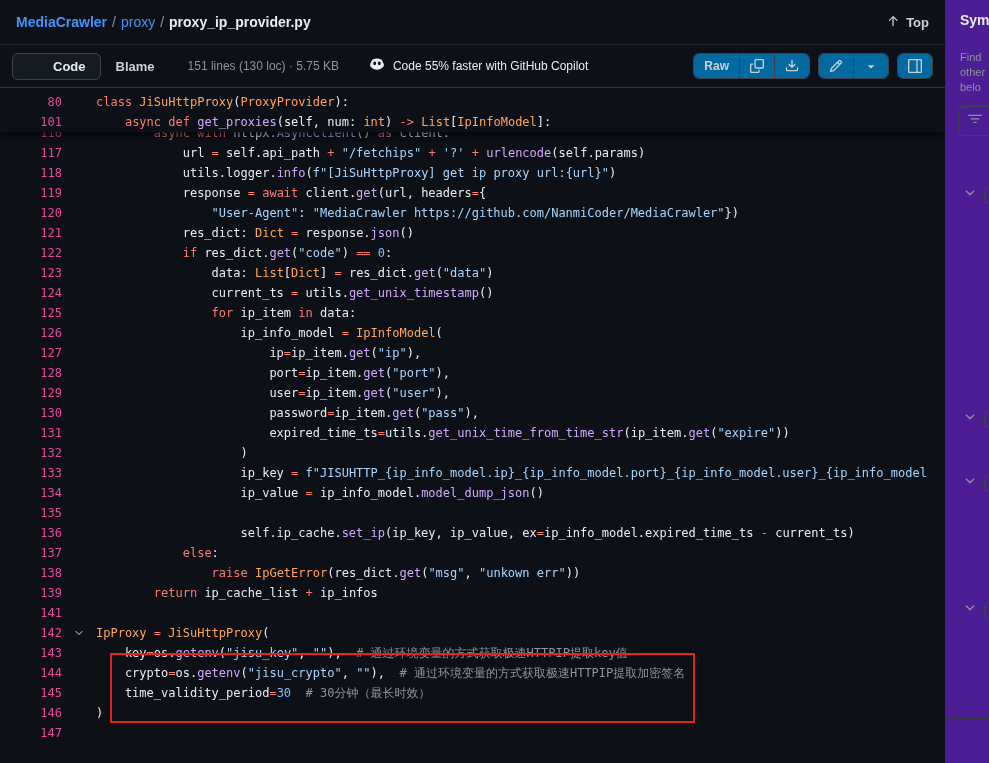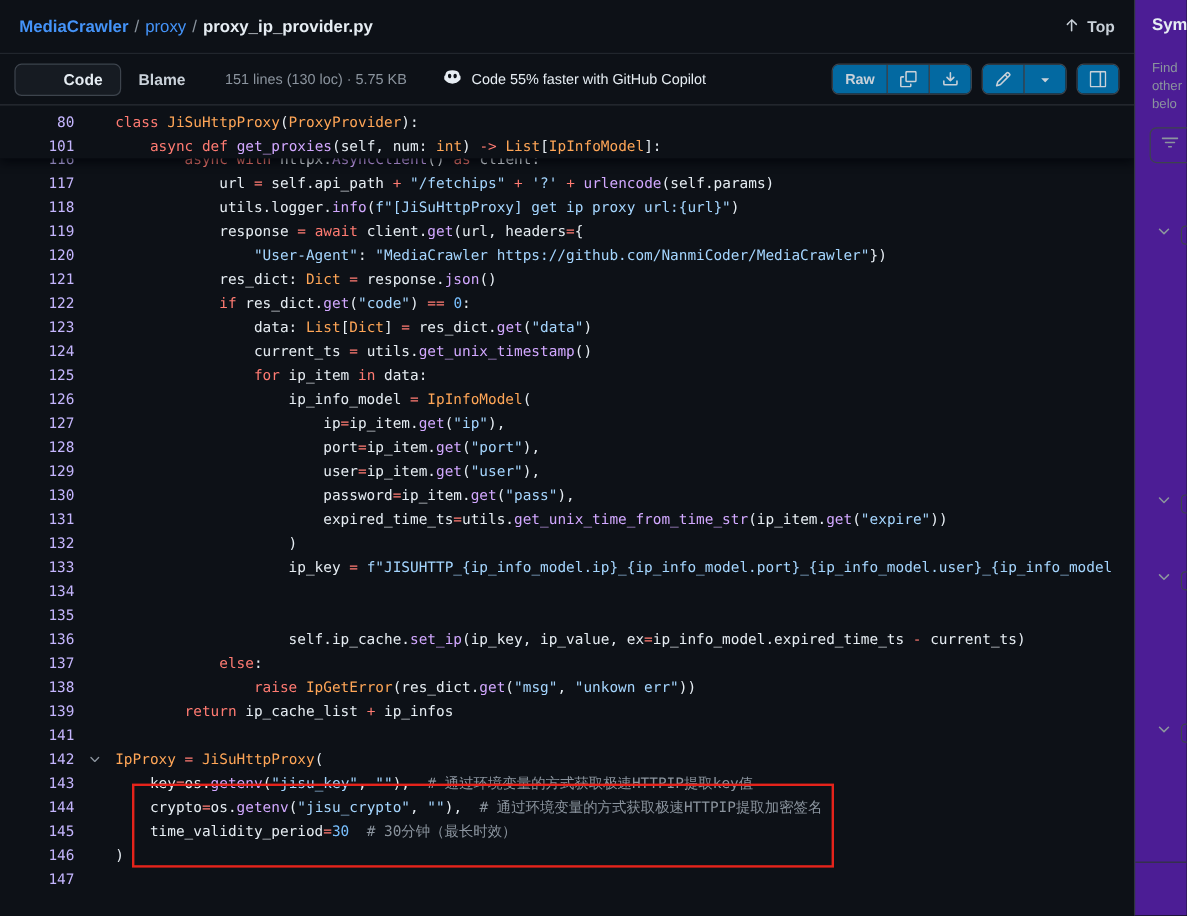--- a/index.html
+++ b/index.html
@@ -52,21 +52,21 @@
   .btn-group .tb-btn + .tb-btn { border-left: 1px solid #3d444d; }
   .tb-btn svg { display: block; }
 
   
   .code-panel {
     position: relative; flex: 1; overflow: hidden;
     font-family: "DejaVu Sans Mono", monospace; font-size: 12px;
   }
   .code-lines { padding-top: 35px; }
   .code-line { display: flex; height: 20px; line-height: 20px; white-space: pre; }
-  .ln { flex: 0 0 62px; text-align: right; color: #c4b5fd; user-select: none; cursor: pointer; padding-left: 36px; }
+  .ln { flex: 0 0 62px; text-align: right; color: #ec4899; user-select: none; cursor: pointer; padding-left: 36px; }
   .gut { flex: 0 0 34px; display: flex; align-items: center; justify-content: center; }
   .code-text { white-space: pre; }
   .tk-p { color: #e6edf3; }
   .tk-k { color: #ff7b72; }
   .tk-fn { color: #d2a8ff; }
   .tk-cl { color: #ffa657; }
   .tk-s { color: #a5d6ff; }
   .tk-n { color: #79c0ff; }
   .tk-c { color: #8b949e; }
   .sticky {
@@ -194,21 +194,21 @@
           <div class="code-line"><span class="ln">124</span><span class="gut"></span><span class="code-text"><span class="tk-p">                current_ts </span><span class="tk-k">=</span><span class="tk-p"> utils.</span><span class="tk-fn">get_unix_timestamp</span><span class="tk-p">()</span></span></div>
           <div class="code-line"><span class="ln">125</span><span class="gut"></span><span class="code-text"><span class="tk-p">                </span><span class="tk-k">for</span><span class="tk-p"> ip_item </span><span class="tk-k">in</span><span class="tk-p"> data:</span></span></div>
           <div class="code-line"><span class="ln">126</span><span class="gut"></span><span class="code-text"><span class="tk-p">                    ip_info_model </span><span class="tk-k">=</span><span class="tk-p"> </span><span class="tk-cl">IpInfoModel</span><span class="tk-p">(</span></span></div>
           <div class="code-line"><span class="ln">127</span><span class="gut"></span><span class="code-text"><span class="tk-p">                        ip</span><span class="tk-k">=</span><span class="tk-p">ip_item.</span><span class="tk-fn">get</span><span class="tk-p">(</span><span class="tk-s">"ip"</span><span class="tk-p">),</span></span></div>
           <div class="code-line"><span class="ln">128</span><span class="gut"></span><span class="code-text"><span class="tk-p">                        port</span><span class="tk-k">=</span><span class="tk-p">ip_item.</span><span class="tk-fn">get</span><span class="tk-p">(</span><span class="tk-s">"port"</span><span class="tk-p">),</span></span></div>
           <div class="code-line"><span class="ln">129</span><span class="gut"></span><span class="code-text"><span class="tk-p">                        user</span><span class="tk-k">=</span><span class="tk-p">ip_item.</span><span class="tk-fn">get</span><span class="tk-p">(</span><span class="tk-s">"user"</span><span class="tk-p">),</span></span></div>
           <div class="code-line"><span class="ln">130</span><span class="gut"></span><span class="code-text"><span class="tk-p">                        password</span><span class="tk-k">=</span><span class="tk-p">ip_item.</span><span class="tk-fn">get</span><span class="tk-p">(</span><span class="tk-s">"pass"</span><span class="tk-p">),</span></span></div>
           <div class="code-line"><span class="ln">131</span><span class="gut"></span><span class="code-text"><span class="tk-p">                        expired_time_ts</span><span class="tk-k">=</span><span class="tk-p">utils.</span><span class="tk-fn">get_unix_time_from_time_str</span><span class="tk-p">(ip_item.</span><span class="tk-fn">get</span><span class="tk-p">(</span><span class="tk-s">"expire"</span><span class="tk-p">))</span></span></div>
           <div class="code-line"><span class="ln">132</span><span class="gut"></span><span class="code-text"><span class="tk-p">                    )</span></span></div>
           <div class="code-line"><span class="ln">133</span><span class="gut"></span><span class="code-text"><span class="tk-p">                    ip_key </span><span class="tk-k">=</span><span class="tk-p"> </span><span class="tk-s">f"JISUHTTP_{ip_info_model.ip}_{ip_info_model.port}_{ip_info_model.user}_{ip_info_model</span></span></div>
-          <div class="code-line"><span class="ln">134</span><span class="gut"></span></div>
+          <div class="code-line"><span class="ln">134</span><span class="gut"></span><span class="code-text"><span class="tk-p">                    ip_value </span><span class="tk-k">=</span><span class="tk-p"> ip_info_model.</span><span class="tk-fn">model_dump_json</span><span class="tk-p">()</span></span></div>
           <div class="code-line"><span class="ln">135</span><span class="gut"></span></div>
           <div class="code-line"><span class="ln">136</span><span class="gut"></span><span class="code-text"><span class="tk-p">                    self.ip_cache.</span><span class="tk-fn">set_ip</span><span class="tk-p">(ip_key, ip_value, ex</span><span class="tk-k">=</span><span class="tk-p">ip_info_model.expired_time_ts </span><span class="tk-k">-</span><span class="tk-p"> current_ts)</span></span></div>
           <div class="code-line"><span class="ln">137</span><span class="gut"></span><span class="code-text"><span class="tk-p">            </span><span class="tk-k">else</span><span class="tk-p">:</span></span></div>
           <div class="code-line"><span class="ln">138</span><span class="gut"></span><span class="code-text"><span class="tk-p">                </span><span class="tk-k">raise</span><span class="tk-p"> </span><span class="tk-cl">IpGetError</span><span class="tk-p">(res_dict.</span><span class="tk-fn">get</span><span class="tk-p">(</span><span class="tk-s">"msg"</span><span class="tk-p">, </span><span class="tk-s">"unkown err"</span><span class="tk-p">))</span></span></div>
           <div class="code-line"><span class="ln">139</span><span class="gut"></span><span class="code-text"><span class="tk-p">        </span><span class="tk-k">return</span><span class="tk-p"> ip_cache_list </span><span class="tk-k">+</span><span class="tk-p"> ip_infos</span></span></div>
           <div class="code-line"><span class="ln">141</span><span class="gut"></span><span class="code-text"></span></div>
           <div class="code-line"><span class="ln">142</span><span class="gut"><svg width="12" height="12" viewBox="0 0 16 16" fill="#8b949e">
                 <path d="M12.78 5.22a.749.749 0 0 1 0 1.06l-4.25 4.25a.749.749 0 0 1-1.06 0L3.22 6.28a.749.749 0 1 1 1.06-1.06L8 8.939l3.72-3.719a.749.749 0 0 1 1.06 0Z"></path>
               </svg></span><span class="code-text"><span class="tk-cl">IpProxy</span><span class="tk-p"> </span><span class="tk-k">=</span><span class="tk-p"> </span><span class="tk-cl">JiSuHttpProxy</span><span class="tk-p">(</span></span></div>
           <div class="code-line"><span class="ln">143</span><span class="gut"></span><span class="code-text"><span class="tk-p">    key</span><span class="tk-k">=</span><span class="tk-p">os.</span><span class="tk-fn">getenv</span><span class="tk-p">(</span><span class="tk-s">"jisu_key"</span><span class="tk-p">, </span><span class="tk-s">""</span><span class="tk-p">),  </span><span class="tk-c"># 通过环境变量的方式获取极速HTTPIP提取key值</span></span></div>

